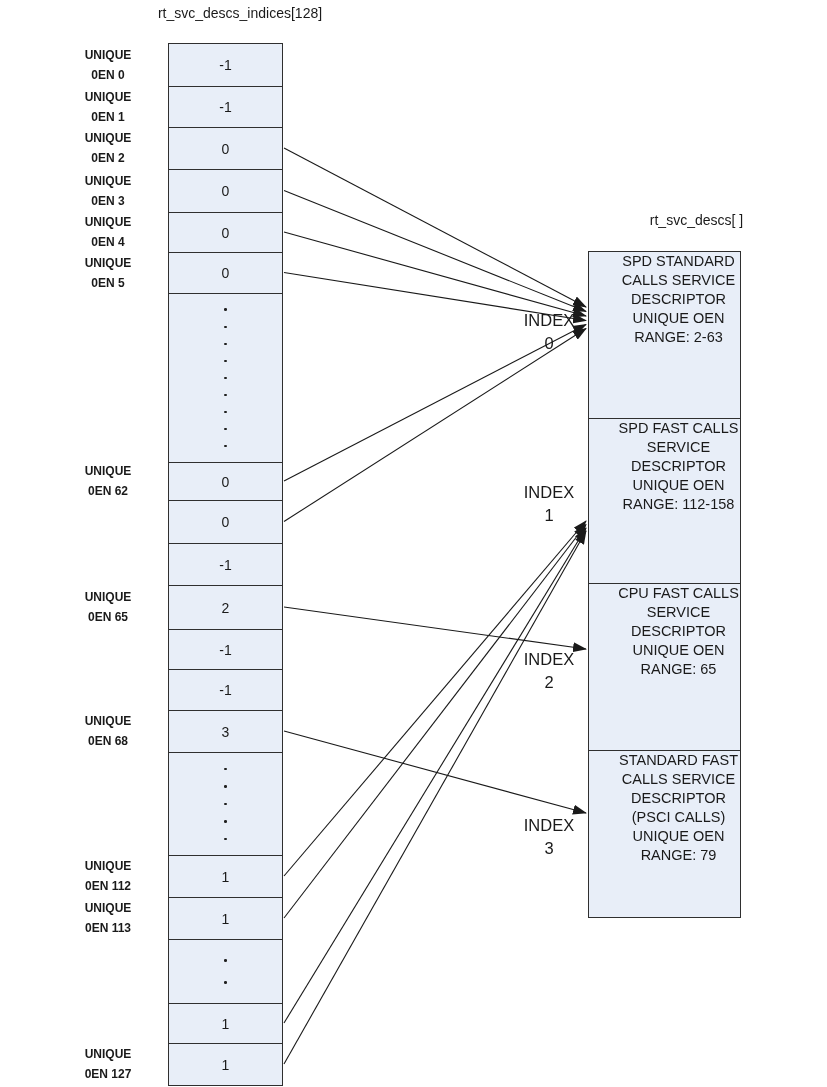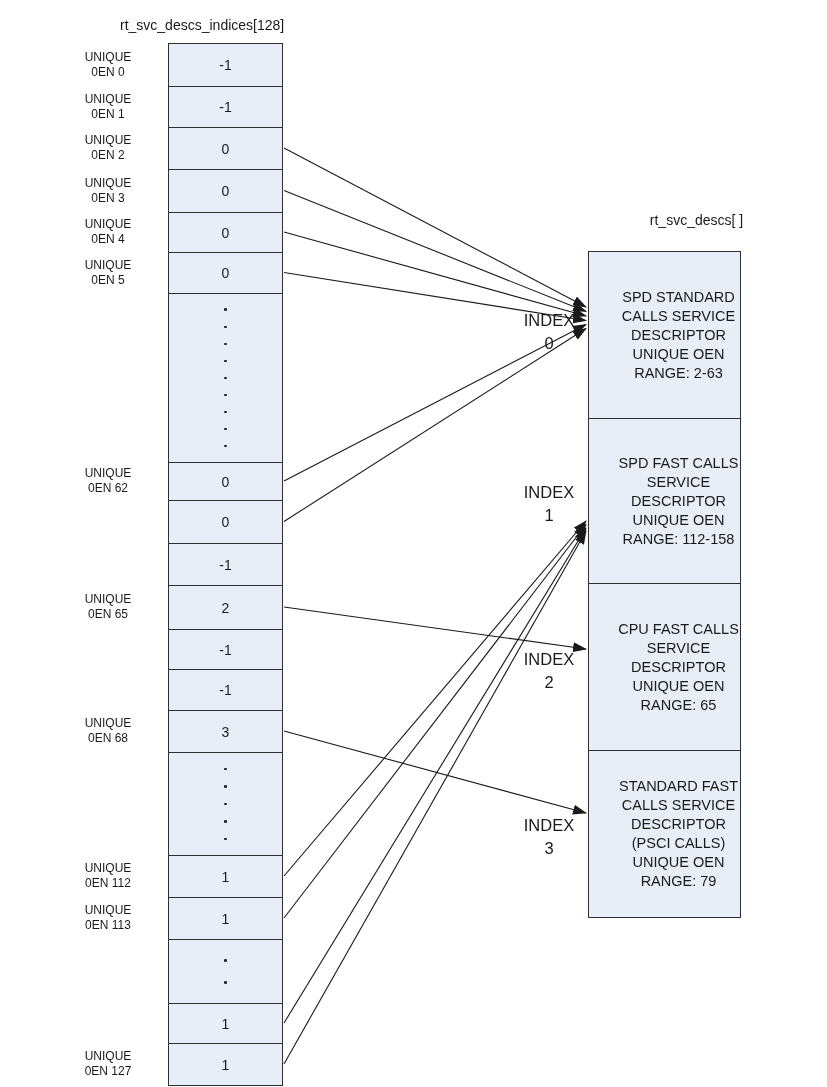--- a/index.html
+++ b/index.html
@@ -1,51 +1,51 @@
 <!DOCTYPE html>
 <html><head>
 <meta charset="utf-8">
 <style>
   html,body{margin:0;padding:0;background:#fff;}
   #canvas{
     position:relative;width:827px;height:1087px;background:#ffffff;
     font-family:"Liberation Sans",sans-serif;color:#1a1a1a;overflow:hidden;
   }
   .title{position:absolute;font-size:14px;white-space:nowrap;}
-  #left-title{left:120px;top:17px;width:240px;}
+  #left-title{left:120px;top:5px;width:240px;text-align:center;}
   #right-title{left:620px;top:212px;width:153px;text-align:center;}
 
   #left-array{
     position:absolute;left:168px;top:43px;width:115px;height:1043px;
     border:1.5px solid #2f2f2f;background:#e8eef8;box-sizing:border-box;
   }
   .cell{
     position:absolute;left:0;right:0;box-sizing:border-box;
     border-bottom:1.5px solid #2f2f2f;
     display:flex;align-items:center;justify-content:center;
     font-size:14px;
   }
   .cell.last{border-bottom:none;}
   .cell.dots-cell{flex-direction:column;justify-content:space-evenly;align-items:center;}
   .dot{width:2.6px;height:2.6px;background:#1f1f1f;border-radius:50%;}
 
   .oen-label{
     position:absolute;left:56px;width:104px;
     display:flex;align-items:center;justify-content:center;
-    text-align:center;font-size:12px;line-height:15px;white-space:pre-line;
+    text-align:center;font-size:12px;line-height:20px;white-space:pre-line;font-weight:bold;
   }
 
   #desc-array{
     position:absolute;left:588px;top:251px;width:153px;height:667px;
     border:1.5px solid #2f2f2f;background:#e8eef8;box-sizing:border-box;
     display:flex;flex-direction:column;
   }
   .desc-box{
     box-sizing:border-box;border-bottom:1.5px solid #2f2f2f;
-    display:flex;align-items:center;justify-content:center;padding-left:28px;
+    display:flex;justify-content:center;padding-left:28px;
   }
   .desc-box.last{border-bottom:none;flex:1;}
   .desc-text{font-size:14.5px;line-height:19px;text-align:center;white-space:pre-line;}
 
   .index-label{
     position:absolute;left:503px;width:92px;text-align:center;
     font-size:16.5px;line-height:23px;white-space:pre-line;
   }
   #idx-0{top:309px;}
   #idx-1{top:481px;}

